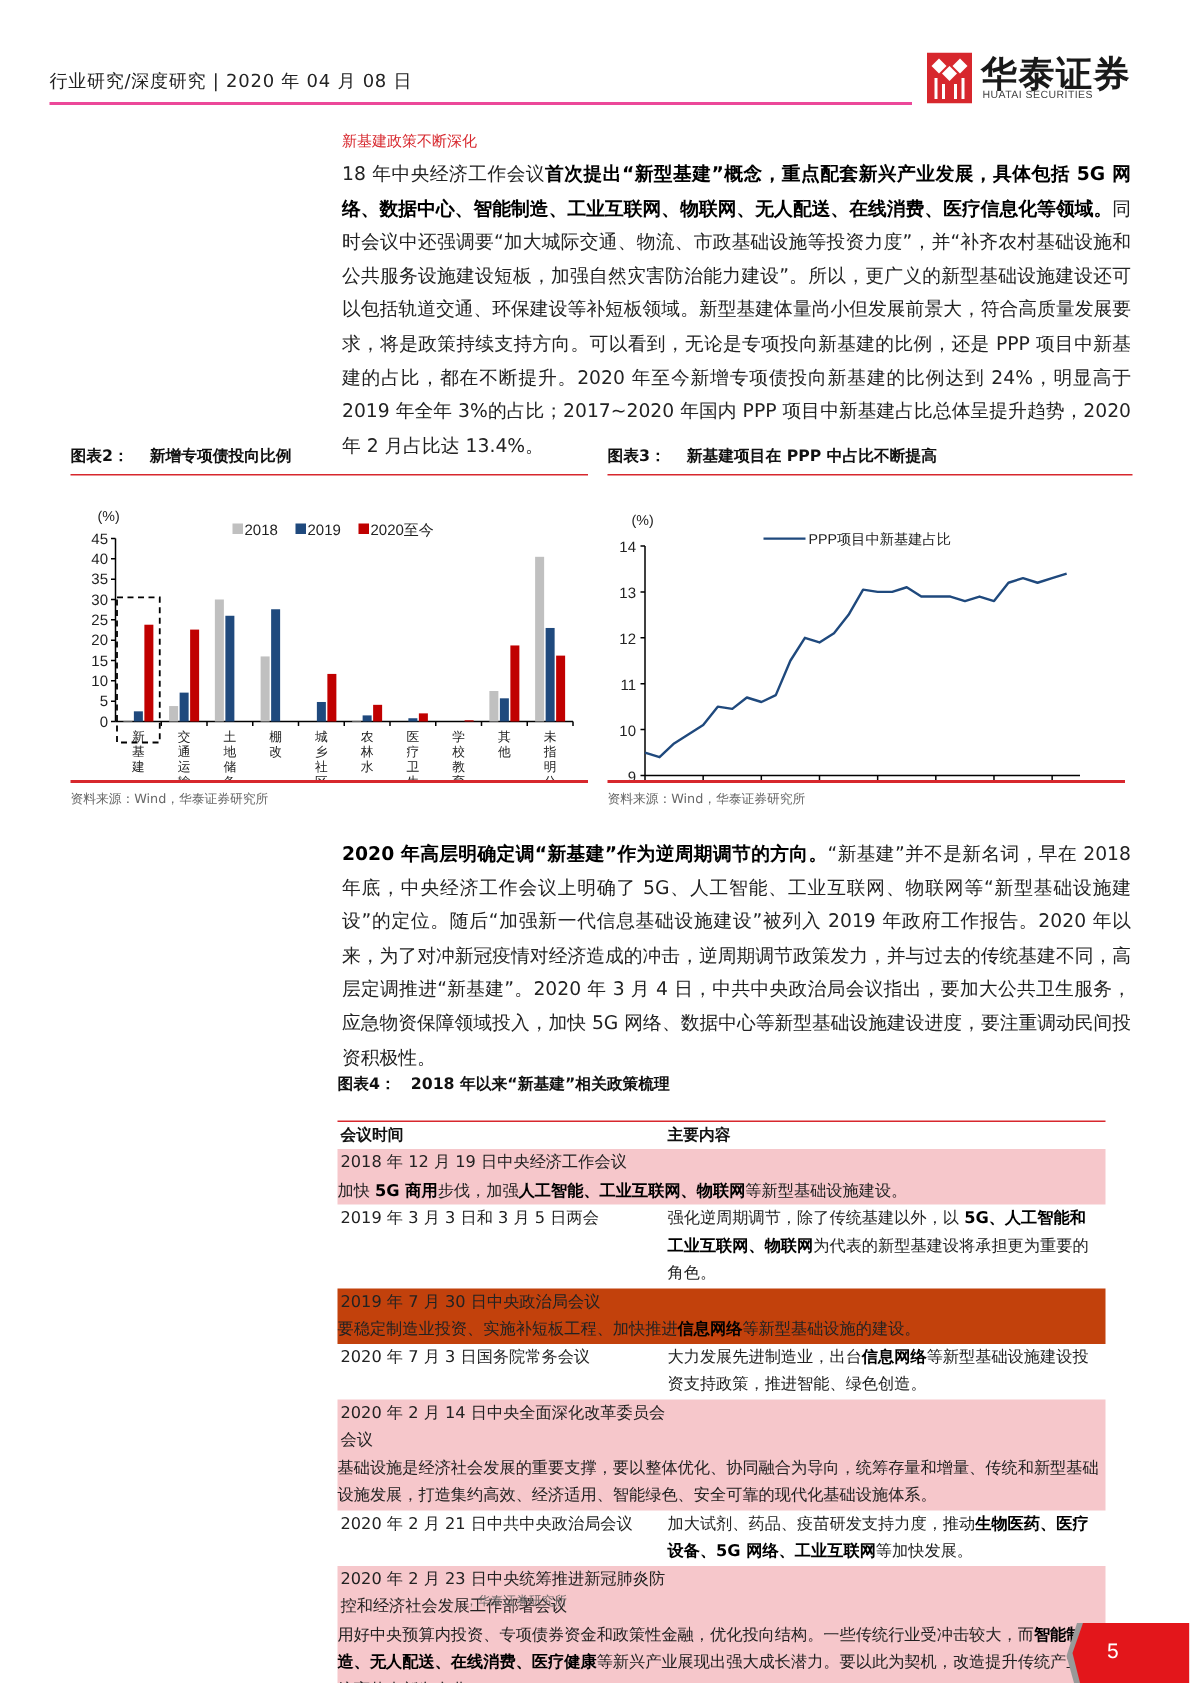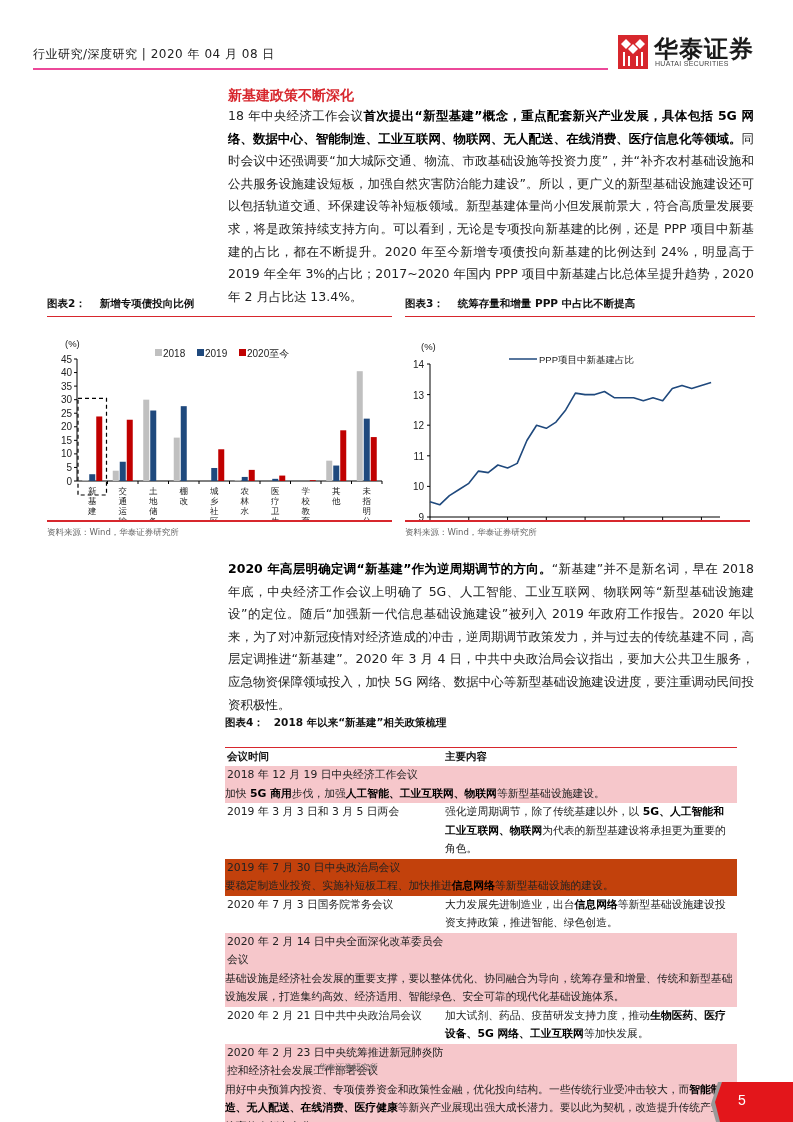--- a/index.html
+++ b/index.html
@@ -8,21 +8,21 @@
 
   
   .header { position: absolute; left: 33px; top: 40px; width: 575px; height: 28px; border-bottom: 2px solid #ec4899; }
   .header-text { position: absolute; left: 0; bottom: 5px; font-size: 12px; color: #222; letter-spacing: 0.5px; }
   .logo { position: absolute; left: 618px; top: 33px; width: 140px; height: 40px; }
   .logo-mark { position: absolute; left: 0; top: 2px; width: 30px; height: 34px; }
   .logo-cn { position: absolute; left: 36px; top: 0px; font-size: 24px; font-weight: bold; color: #1a1a1a; letter-spacing: 1px; }
   .logo-en { position: absolute; left: 37px; top: 27px; font-size: 7px; color: #444; letter-spacing: 0.3px; font-family: "Liberation Sans", sans-serif; }
 
   
-  .section-title { position: absolute; left: 228px; top: 87px; font-size: 14px; font-weight: bold; color: #d7272d; }
+  .section-title { position: absolute; left: 228px; top: 87px; font-size: 10px; font-weight: normal; color: #d7272d; }
   .para { position: absolute; left: 228px; width: 526px; font-size: 12.5px; line-height: 22.6px; color: #222; text-align: justify; }
   .para b { color: #000; }
   .p1 { top: 105px; }
   .p2 { top: 558px; }
 
   
   .fig { position: absolute; }
   .fig-title { font-size: 10.5px; font-weight: bold; color: #111; height: 16px; border-bottom: 1.5px solid #d7272d; padding-bottom: 3px; }
   .fig-title .num { margin-right: 14px; }
   .fig-source { position: absolute; font-size: 8.5px; color: #666; }
@@ -178,21 +178,21 @@
       <text x="319.75" y="207" font-size="8.5" text-anchor="middle" fill="#222">分</text>
       <text x="319.75" y="217" font-size="8.5" text-anchor="middle" fill="#222">类</text>
       <rect x="31" y="81.3111111111111" width="28.5" height="96.6888888888889" fill="none" stroke="#000" stroke-width="1.2" stroke-dasharray="4,3"></rect>
     </svg>
 </div>
 <div class="fig-bottom-line" style="left:47px; top:520px; width:345px;"></div>
 <div class="fig-source" style="left:47px; top:527px;">资料来源：Wind，华泰证券研究所</div>
 
 <div class="fig fig3">
   <div class="fig-title">
-    <span class="num">图表3：</span><span>统筹存量和增量 PPP 中占比不断提高</span>
+    <span class="num">图表3：</span><span>新基建项目在 PPP 中占比不断提高</span>
   </div>
   <svg id="line-chart" width="350" height="205" style="display:block;">
       <text x="16" y="33" font-size="9.5" fill="#222">(%)</text>
       <line x1="104" y1="42" x2="132" y2="42" stroke="#1f497d" stroke-width="1.5"></line>
       <text x="134" y="45.5" font-size="9.5" fill="#222">PPP项目中新基建占比</text>
       <line x1="25" y1="47" x2="25" y2="200" stroke="#000"></line>
       <line x1="25" y1="200" x2="315" y2="200" stroke="#000"></line>
       <line x1="22" y1="200" x2="25" y2="200" stroke="#000"></line>
       <text x="19" y="204" font-size="10" text-anchor="end" fill="#222">9</text>
       <line x1="22" y1="169.4" x2="25" y2="169.4" stroke="#000"></line>

